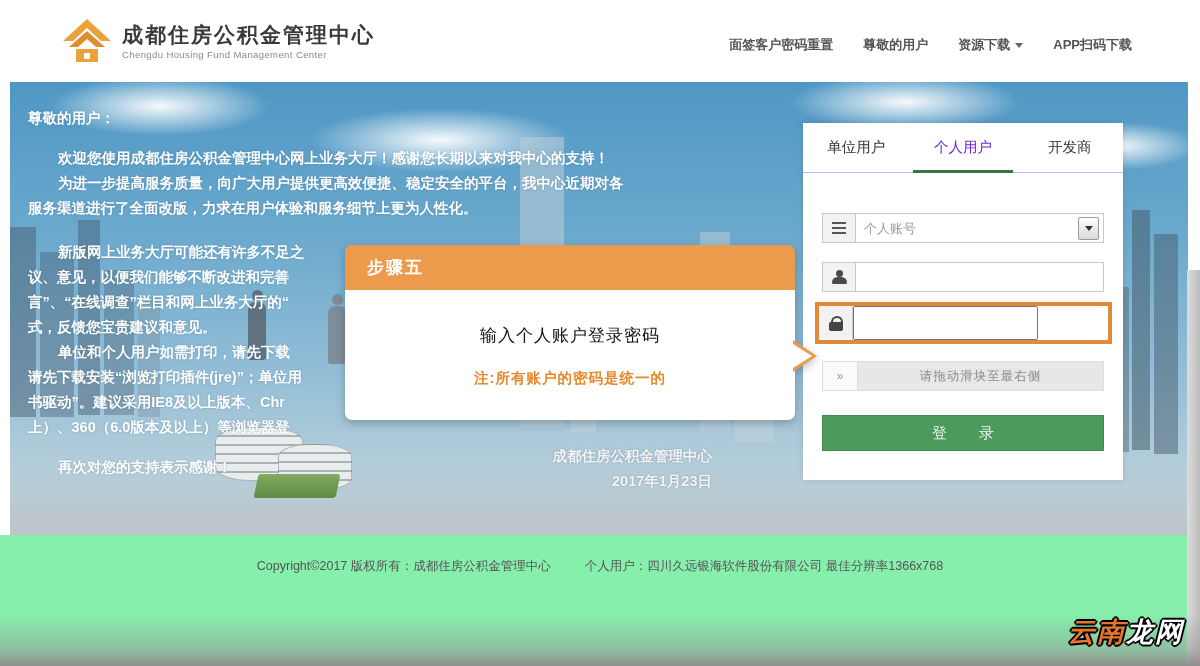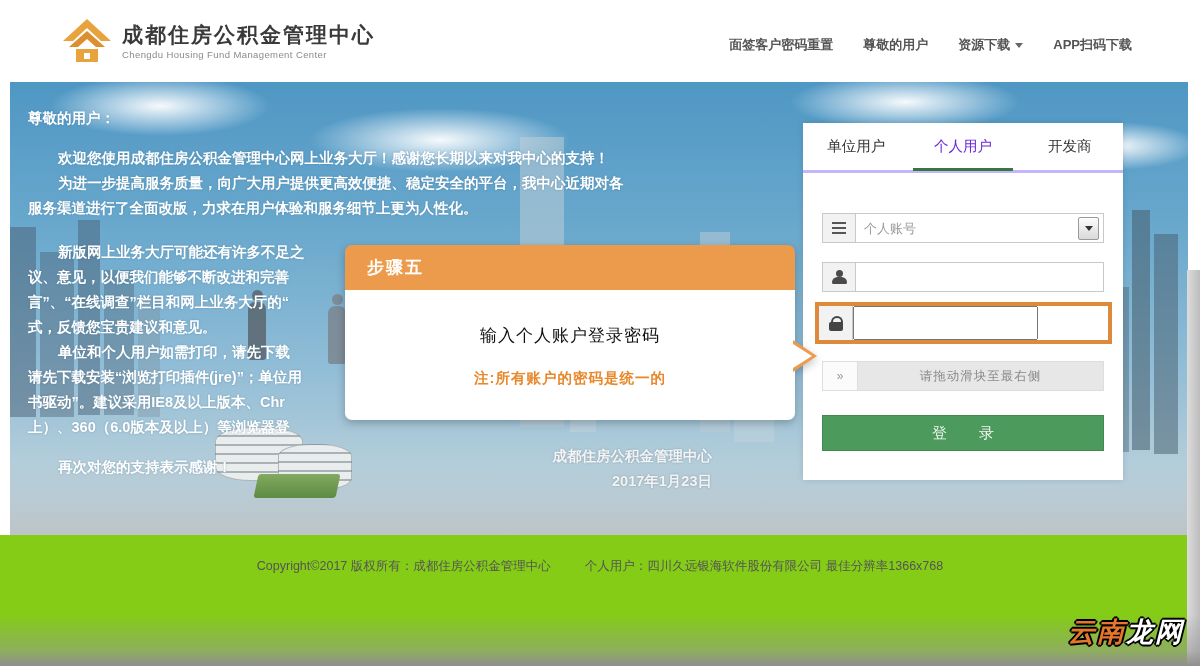--- a/index.html
+++ b/index.html
@@ -51,21 +51,21 @@
   .bubble-body{position:relative;height:130px;background:#fff;border-radius:0 0 7px 7px;text-align:center;}
   .bubble-msg{padding-top:34px;font-size:17px;color:#111;letter-spacing:1px;}
   .bubble-note{margin-top:22px;font-size:14.5px;font-weight:bold;color:#e8882b;letter-spacing:1px;}
   .arrow-outer{position:absolute;right:-22px;top:50px;width:0;height:0;
     border-top:16px solid transparent;border-bottom:16px solid transparent;border-left:24px solid #ec9b4d;}
   .arrow-inner{position:absolute;right:-17px;top:54px;width:0;height:0;
     border-top:12px solid transparent;border-bottom:12px solid transparent;border-left:19px solid #fff;}
   
   .panel{position:absolute;left:793px;top:41px;width:320px;height:357px;background:#fff;z-index:4;
     box-shadow:0 0 6px rgba(0,0,0,.12);}
-  .tabs{position:absolute;left:0;top:0;width:100%;height:50px;display:flex;border-bottom:3px solid #c4b5fd;box-sizing:border-box;}
+  .tabs{position:absolute;left:0;top:0;width:100%;height:50px;display:flex;border-bottom:1px solid #c4b5fd;box-sizing:border-box;}
   .tab{flex:1;display:flex;align-items:center;justify-content:center;font-size:14.5px;color:#333;cursor:pointer;position:relative;}
   .tab.active{font-weight:normal;color:#6d28d9;}
   .tab.active::after{content:"";position:absolute;left:3px;right:3px;bottom:-1px;height:3px;background:#37763f;}
   .frow{position:absolute;left:19px;right:19px;height:30px;border:1px solid #c9c9c9;background:#fff;
     display:flex;align-items:stretch;box-sizing:border-box;}
   .icon-box{width:32px;background:#f2f2f2;border-right:1px solid #c9c9c9;display:flex;align-items:center;justify-content:center;flex:0 0 auto;}
   .frow input{flex:1;border:0;outline:none;font-size:13px;color:#333;padding:0 8px;background:transparent;min-width:0;}
   .frow input::placeholder{color:#999;}
   .combo-btn{width:19px;height:21px;margin:3px 4px 0 0;border:1px solid #9a9a9a;border-radius:2px;
     background:linear-gradient(180deg,#fdfdfd,#d9d9d9);display:flex;align-items:center;justify-content:center;cursor:pointer;flex:0 0 auto;}
@@ -84,21 +84,21 @@
   .pass-wrap .icon-box{width:33px;}
   
   .slider{position:absolute;left:19px;right:19px;top:238px;height:30px;background:#e7e7e7;border:1px solid #ddd;
     display:flex;align-items:center;box-sizing:border-box;}
   .slider-handle{width:34px;height:28px;background:#fbfbfb;border-right:1px solid #ddd;display:flex;align-items:center;justify-content:center;
     color:#9a9a9a;font-size:12px;cursor:grab;flex:0 0 auto;}
   .slider-text{flex:1;text-align:center;font-size:12.5px;color:#8a8a8a;letter-spacing:1px;}
   .login-btn{position:absolute;left:19px;right:19px;top:292px;height:34px;background:#4c9a5c;border:1px solid #3f8a4f;
     color:#f2f6f2;font-size:15px;letter-spacing:14px;text-indent:14px;display:flex;align-items:center;justify-content:center;cursor:pointer;}
   
-  .footer{position:absolute;left:0;top:535px;width:1200px;height:131px;background:#84cc16;}
+  .footer{position:absolute;left:0;top:535px;width:1200px;height:131px;background:#86efac;}
   .copyright{position:absolute;left:0;right:0;top:23px;display:flex;justify-content:center;gap:34px;
     font-size:12.5px;color:#555;}
   
   .right-strip{position:absolute;right:0;top:270px;width:13px;bottom:0;
     background:linear-gradient(90deg,#dcdcdc,#bdbdbd);z-index:6;}
   .bottom-band{position:absolute;left:0;right:0;bottom:0;height:52px;z-index:7;
     background:linear-gradient(180deg,rgba(190,190,190,0) 0%,rgba(150,150,150,.55) 70%,#8f8f8f 100%);}
   .watermark{position:absolute;right:16px;bottom:16px;z-index:8;font-size:27px;font-weight:bold;font-style:italic;letter-spacing:2px;
     text-shadow:-2px 0 #000,2px 0 #000,0 -2px #000,0 2px #000,-1px -1px #000,1px 1px #000,1px -1px #000,-1px 1px #000;}
   .wm-1{color:#e8762a;}

